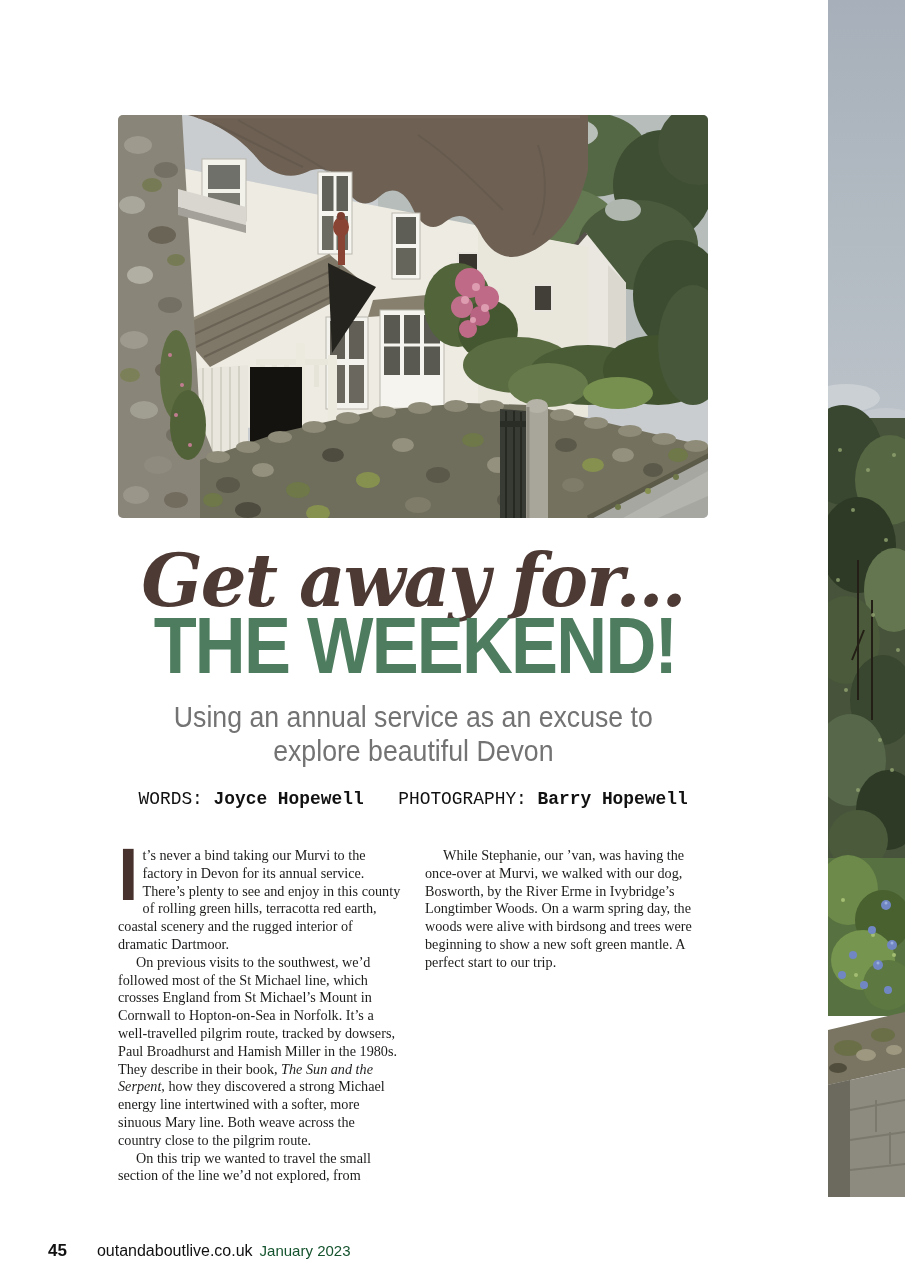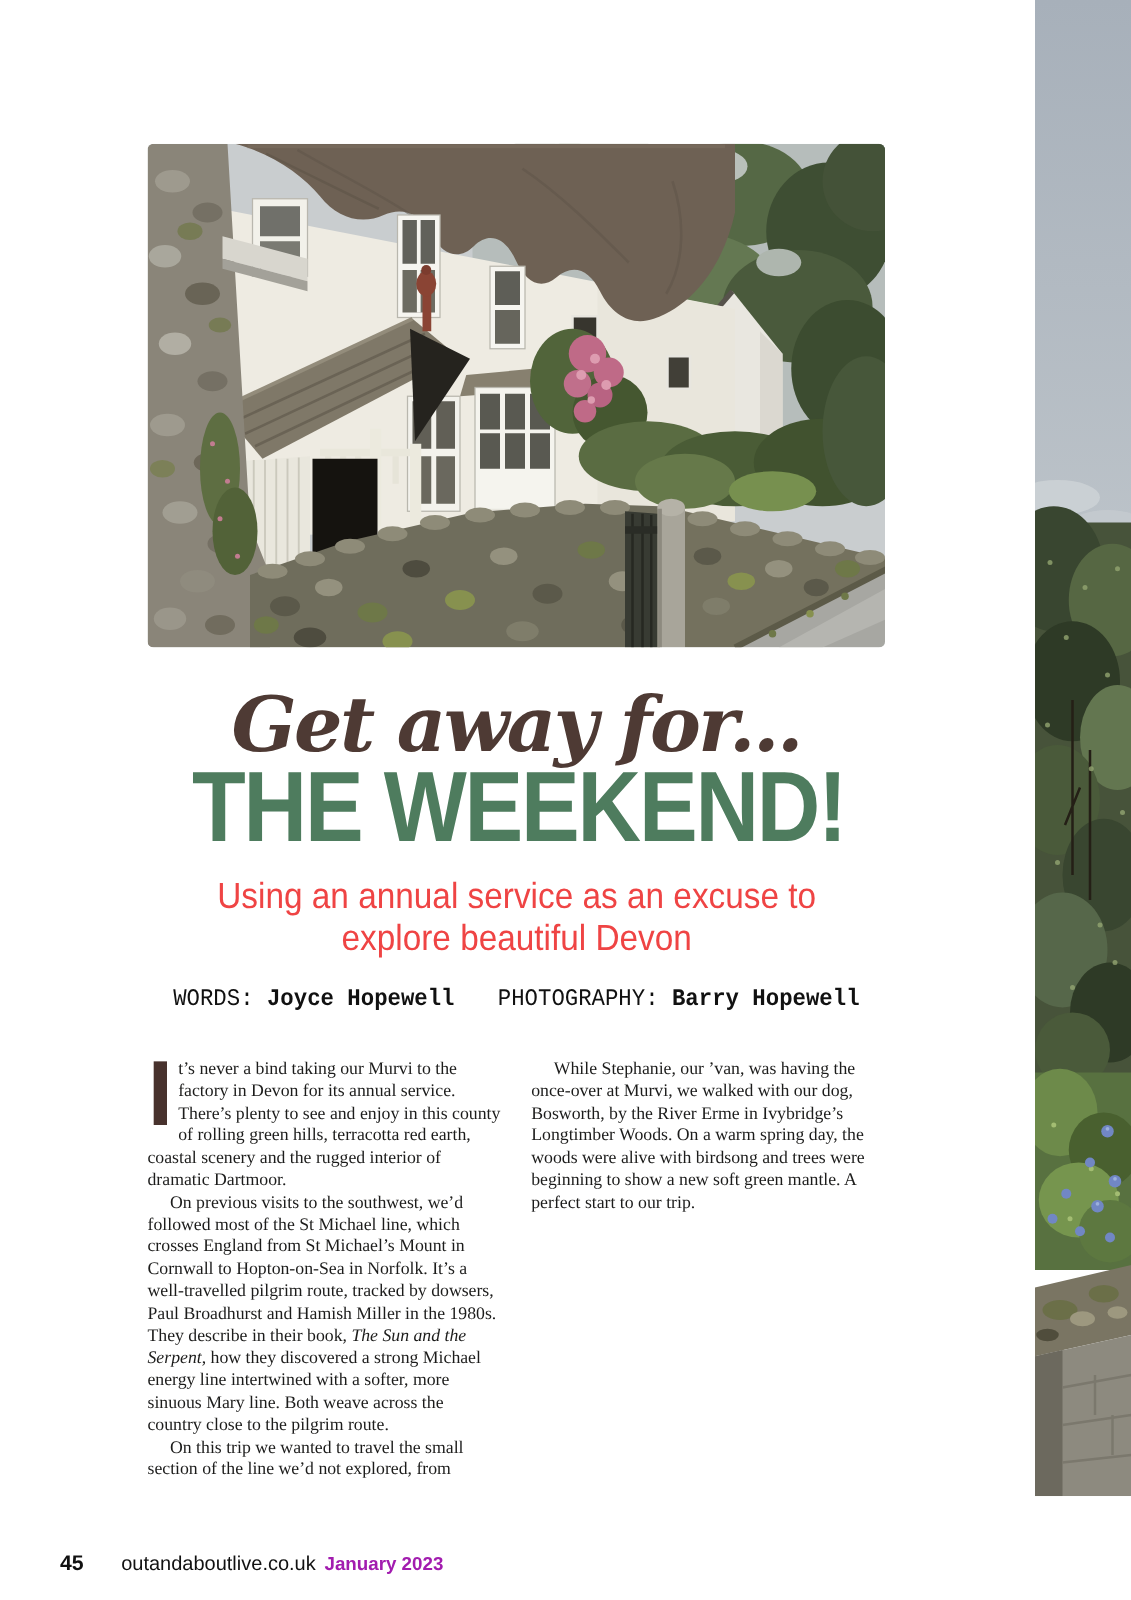--- a/index.html
+++ b/index.html
@@ -14,29 +14,29 @@
   }
   .side-strip{
     position:absolute;left:828px;top:0;width:77px;height:1197px;overflow:hidden;
   }
   .main-photo svg,.side-strip svg{display:block;width:100%;height:100%;}
   
   .head-zone{position:absolute;left:118px;width:590px;text-align:center;}
   .script-title{
     top:541px;height:84px;
     font-family:"DejaVu Serif",serif;font-style:italic;font-weight:bold;
-    font-size:61px;line-height:80px;color:#4e3a34;letter-spacing:-2px;
+    font-size:72px;line-height:80px;color:#4e3a34;letter-spacing:-2px;
   }
   .main-title{top:605px;}
   .main-title span{
     display:inline-block;transform:scaleX(0.88);transform-origin:50% 50%;
     font-weight:bold;font-size:80px;line-height:82px;color:#4e7c5e;letter-spacing:-2px;
     white-space:nowrap;
   }
-  .subtitle{top:700px;color:#ef4444;}
+  .subtitle{top:700px;color:#737373;}
   .subtitle .line{
     display:block;font-size:29px;line-height:34px;
   }
   .subtitle .inner{display:inline-block;transform:scaleX(0.92);transform-origin:50% 50%;white-space:nowrap;}
   .byline{top:788px;color:#111;font-size:19px;font-family:Liberation Mono, monospace;}
   .byline .inner{display:inline-block;transform:scaleX(0.94);transform-origin:50% 50%;white-space:nowrap;}
   .byline .label{font-weight:normal;}
   .byline .name{font-weight:bold;}
   .byline .gap{display:inline-block;width:14px;}
   
@@ -54,21 +54,21 @@
     font-family:"Liberation Sans",sans-serif;font-weight:bold;
     font-size:74px;line-height:52px;height:55px;
     color:#48322d;margin:2px 4px 0 0;
   }
   .ital{font-style:italic;}
   .cont-arrow{font-family:"DejaVu Sans",sans-serif;font-size:13px;color:#111;}
   
   .footer{position:absolute;left:48px;top:1241px;font-size:16px;color:#111;white-space:nowrap;}
   .footer .pageno{font-weight:bold;font-size:17px;}
   .footer .site{font-weight:normal;margin-left:30px;}
-  .footer .issue{font-weight:bold;color:#a21caf;margin-left:7px;font-size:15px;}
+  .footer .issue{font-weight:normal;color:#14532d;margin-left:7px;font-size:15px;}
 </style>
 </head>
 <body>
 
 <div class="main-photo" role="img" aria-label="Thatched white cottage with dark gabled porch behind a mossy stone wall beside a lane">
   <svg viewBox="0 0 590 403" preserveAspectRatio="none">
 
     <rect x="0" y="0" width="590" height="403" fill="#c9cdcf"></rect>
 
     <g>

